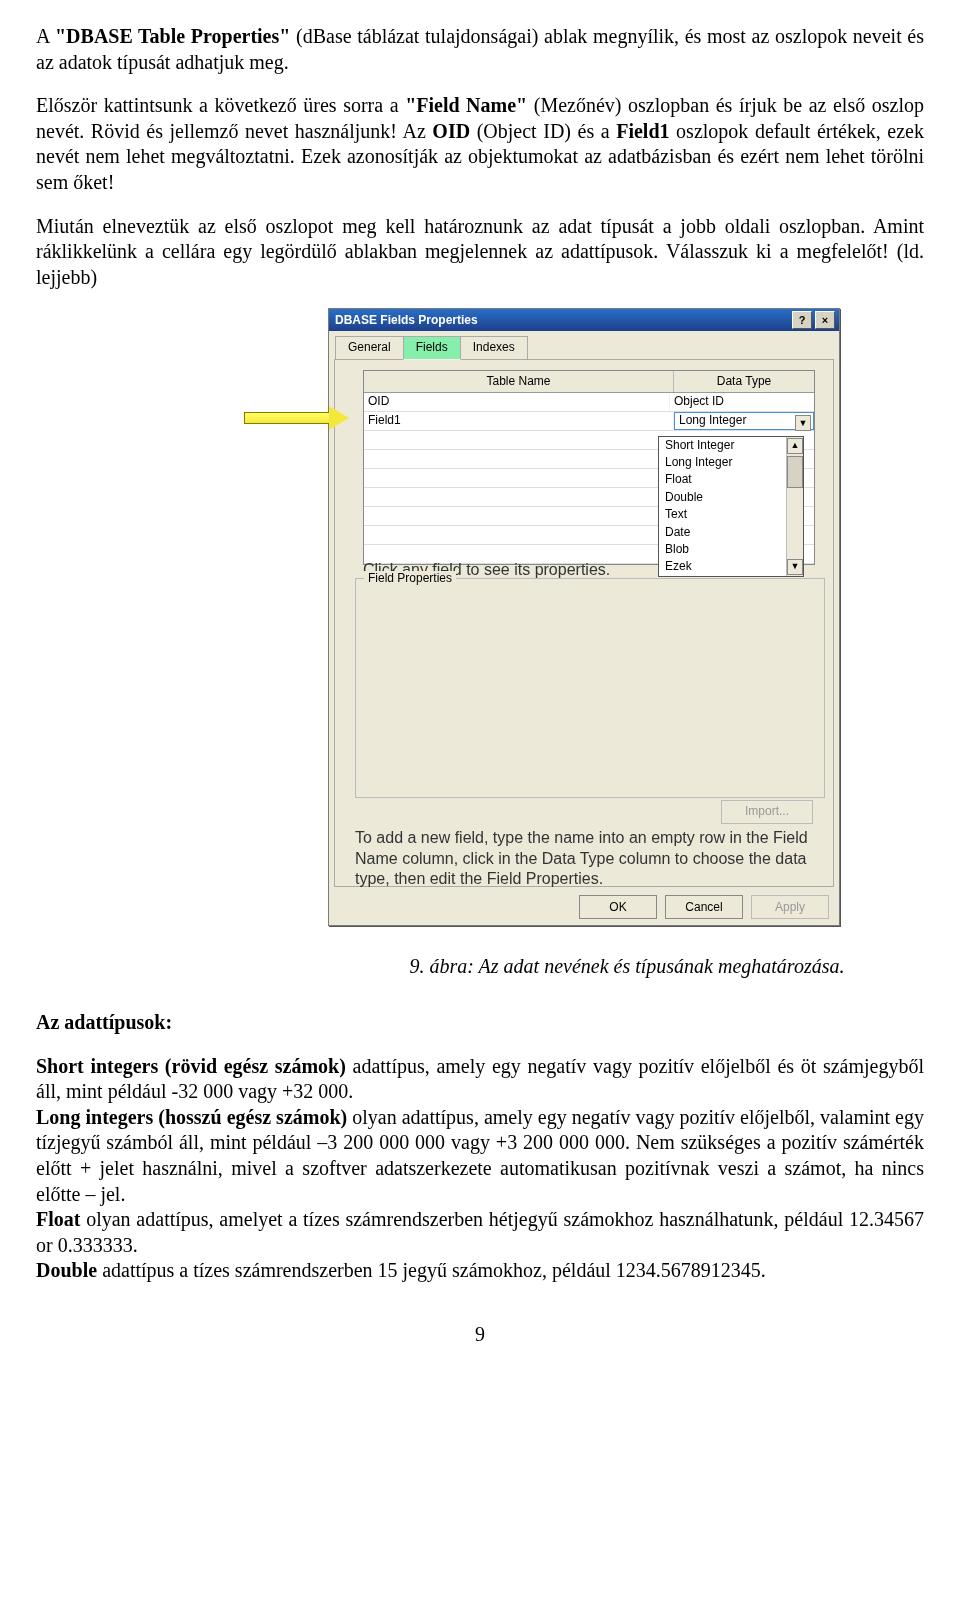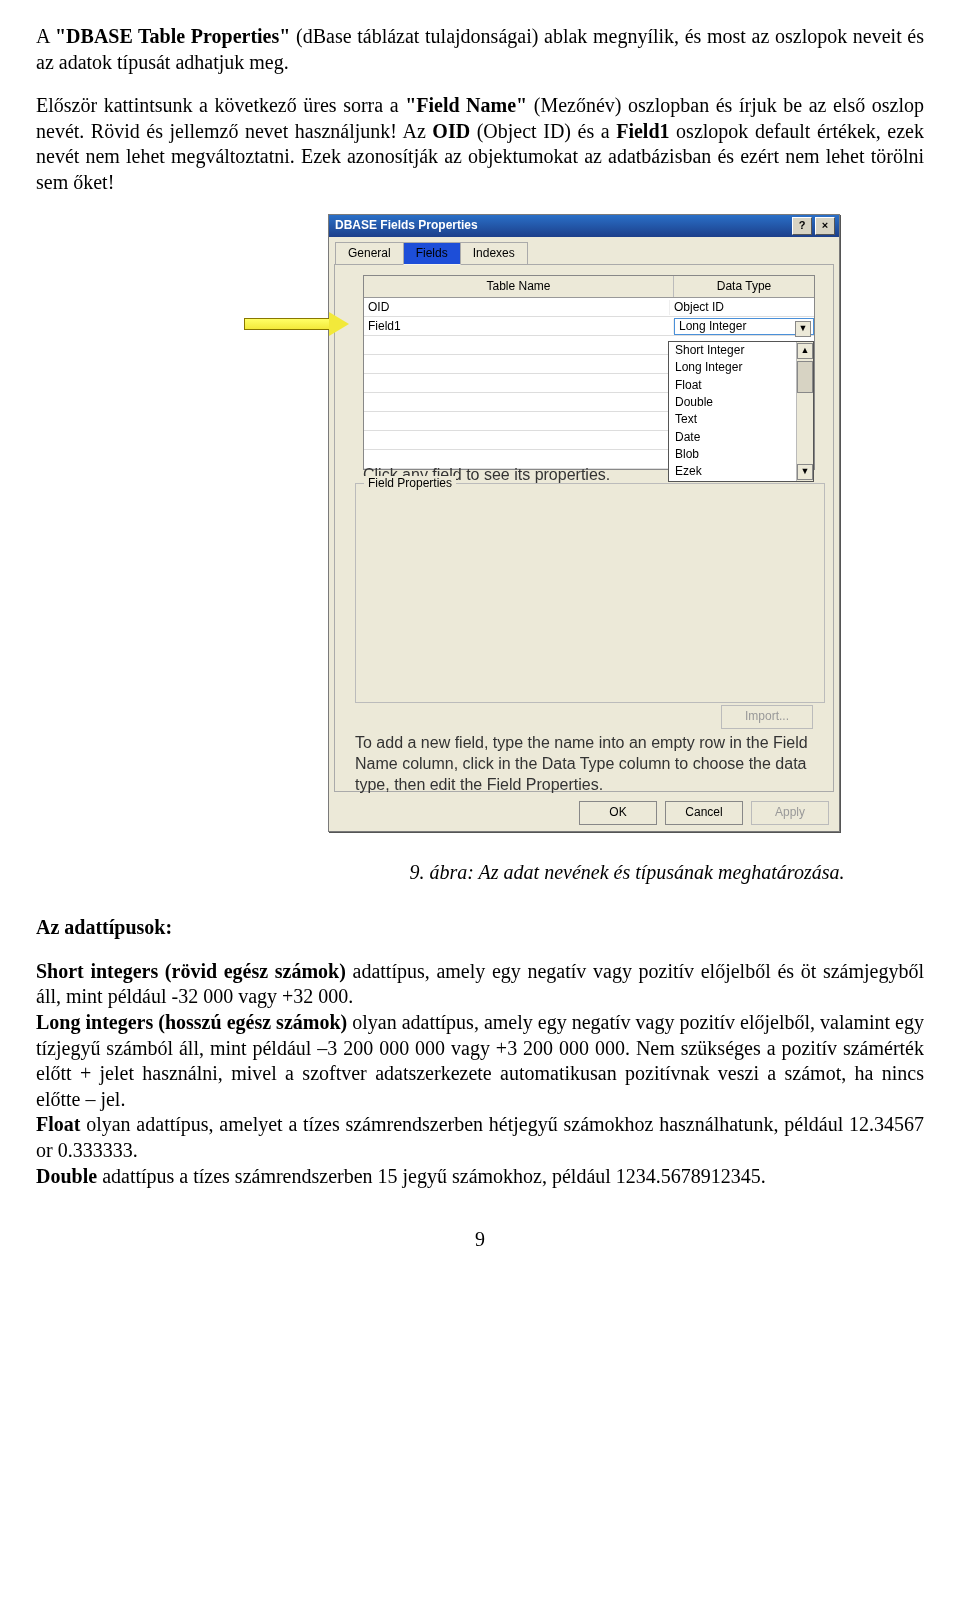--- a/index.html
+++ b/index.html
@@ -108,21 +108,21 @@
   .tab {
     padding: 3px 12px 3px 12px;
     background:#ece9d8;
     border:1px solid #aaa;
     border-bottom:none;
     position:relative;
     top:1px;
     margin-right:-1px;
   }
   .tab.active {
-    background:#1d4ed8;
+    background:#86efac;
     font-weight:normal;
     z-index:2;
     border-bottom:1px solid #f5f3ea;
   }
   .tab-panel {
     margin: 0 5px 5px 5px;
     border:1px solid #aaa;
     background:#ece9d8;
     height: 526px;
     position:relative;
@@ -163,21 +163,21 @@
   }
   .combo-caret {
     position:absolute; right:2px; top:2px;
     width:14px; height:14px;
     background:#ece9d8; border:1px solid #888;
     font-size:9px; display:flex;align-items:center;justify-content:center;
   }
 
   .dropdown {
     position:absolute;
-    left: 333px;
+    left: 323px;
     top: 76px;
     width: 144px;
     background:#fff;
     border:1px solid #555;
     font-size:12px;
     z-index:5;
   }
   .dropdown .opt {
     padding:1px 6px;
   }
@@ -263,20 +263,21 @@
 <div class="page">
 
   <p class="para">
     <span>A </span><span class="bold">"DBASE Table Properties"</span><span> (dBase táblázat tulajdonságai) ablak megnyílik, és most az oszlopok neveit és az adatok típusát adhatjuk meg.</span>
   </p>
 
   <p class="para">
     <span>Először kattintsunk a következő üres sorra a </span><span class="bold">"Field Name"</span><span> (Mezőnév) oszlopban és írjuk be az első oszlop nevét. Rövid és jellemző nevet használjunk! Az </span><span class="bold">OID</span><span> (Object ID) és a </span><span class="bold">Field1</span><span> oszlopok default értékek, ezek nevét nem lehet megváltoztatni. Ezek azonosítják az objektumokat az adatbázisban és ezért nem lehet törölni sem őket!</span>
   </p>
 
+  <p class="para2">Miután elneveztük az első oszlopot meg kell határoznunk az adat típusát a jobb oldali oszlopban. Amint ráklikkelünk a cellára egy legördülő ablakban megjelennek az adattípusok. Válasszuk ki a megfelelőt! (ld. lejjebb)</p>
 
   <div class="figure-area">
 
 
     <div class="arrow"></div>
 
     <div class="dialog">
       <div class="titlebar">
         <span>DBASE Fields Properties</span>
         <span class="spacer"></span>

